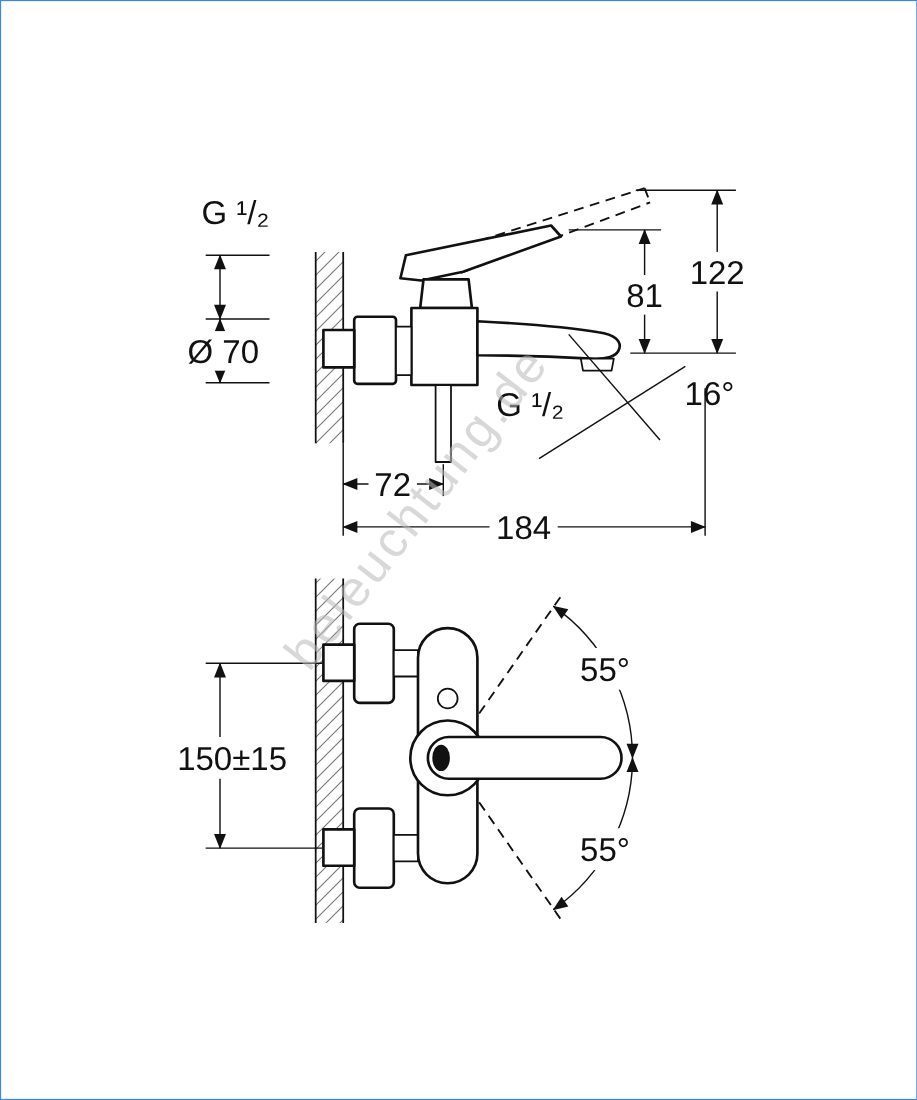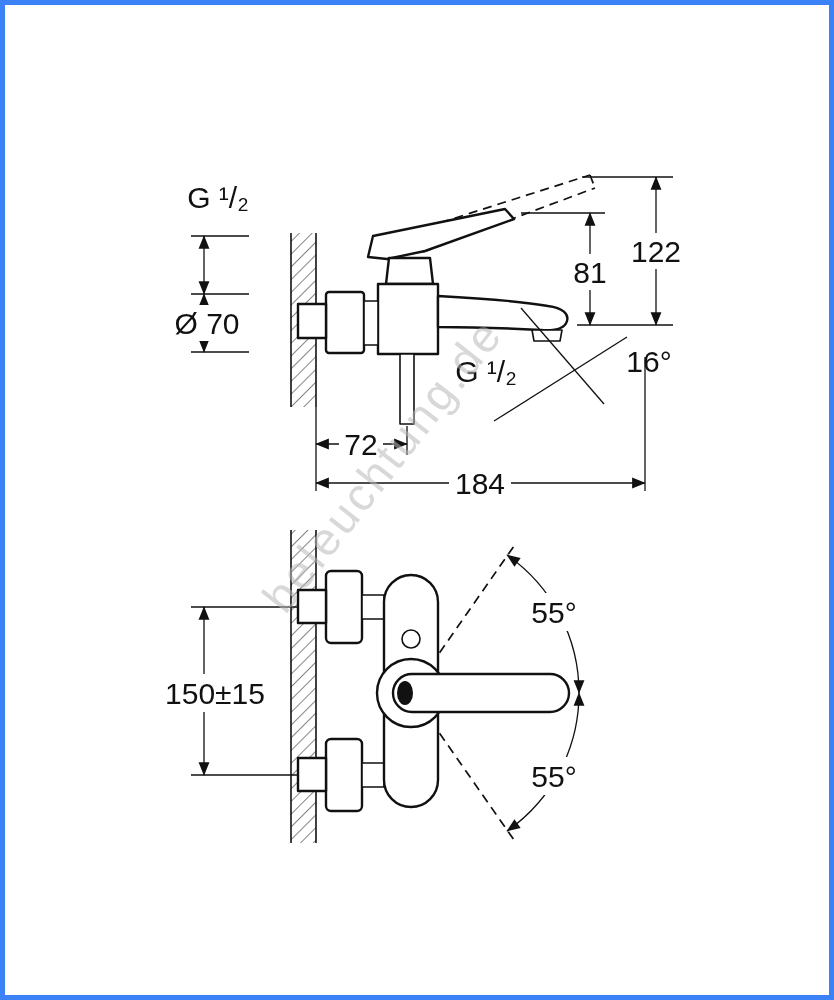--- a/index.html
+++ b/index.html
@@ -1,16 +1,16 @@
 <!DOCTYPE html>
 <html><head>
 <meta charset="utf-8">
 <style>
   html,body{margin:0;padding:0;background:#fff;}
-  .stage{position:relative;width:834px;height:1000px;background:#ffffff;border:5px solid #3b82f6;box-sizing:border-box;overflow:hidden;}
+  .stage{position:relative;width:834px;height:1000px;background:#ffffff;border:1px solid #3b82f6;box-sizing:border-box;overflow:hidden;}
   svg{display:block;}
   .obj{fill:#ffffff;stroke:#111111;stroke-width:2.4;stroke-linejoin:round;}
   .objthin{fill:#ffffff;stroke:#111111;stroke-width:1.6;stroke-linejoin:round;}
   .edge{stroke:#111111;stroke-width:1.6;fill:none;}
   .dim{stroke:#111111;stroke-width:1.3;fill:none;}
   .dash{stroke:#111111;stroke-width:1.7;fill:none;stroke-dasharray:9 6;}
   .dimtext{font:30px "Liberation Sans", sans-serif;fill:#111111;}
   .bg{fill:#ffffff;}
   .wm{font:46px "Liberation Sans", sans-serif;letter-spacing:3px;fill:#b9b9b9;opacity:.55;}
 </style>

